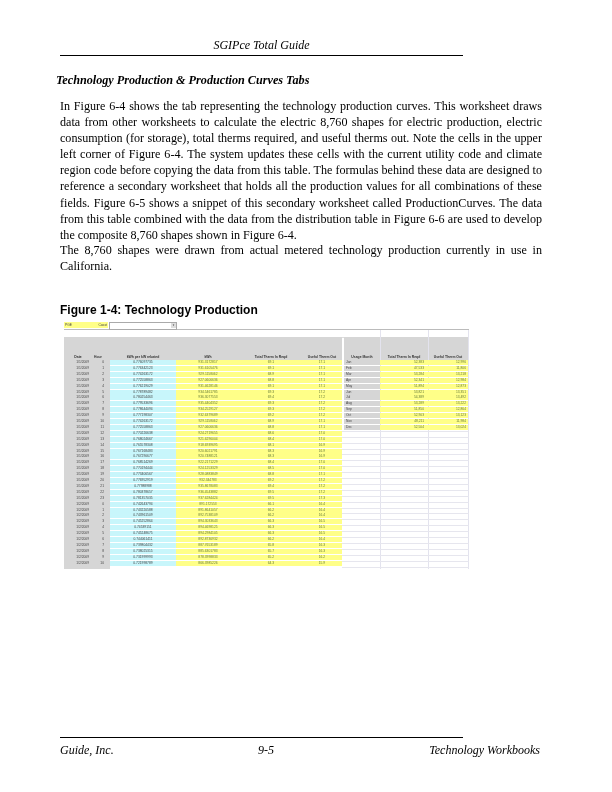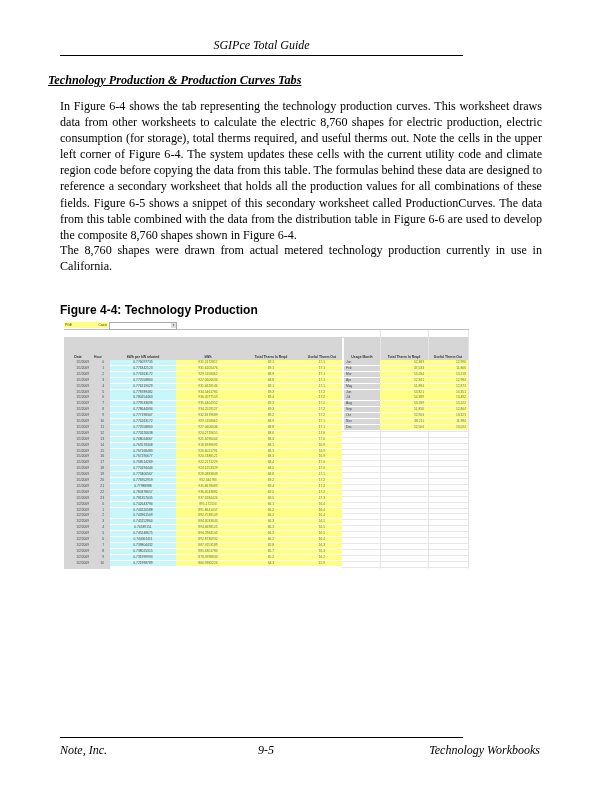--- a/index.html
+++ b/index.html
@@ -2,22 +2,22 @@
 <html><head>
 <meta charset="utf-8">
 <style>
   html, body { margin: 0; padding: 0; background: #ffffff; }
   body { width: 612px; height: 792px; position: relative; overflow: hidden;
          font-family: "Liberation Serif", serif; color: #000; }
   .hdr { position: absolute; left: 60px; top: 38px; width: 403px; text-align: center;
          font-style: italic; font-size: 12px; }
   .hdr-rule { position: absolute; left: 60px; top: 55px; width: 403px; height: 0;
               border-top: 1.3px solid #000; }
-  .section-title { position: absolute; left: 48px; top: 73px; font-weight: bold; font-style: italic;
-                   text-decoration: underline; font-size: 12.2px; }
+  .section-title { position: absolute; left: 56px; top: 73px; font-weight: bold; font-style: italic;
+                   font-size: 12.2px; }
   .para { position: absolute; left: 60px; width: 482px; font-size: 12.1px; line-height: 16.1px;
           text-align: justify; }
   .p1 { top: 98px; }
   .p2 { top: 242px; }
   .fig-title { position: absolute; left: 60px; top: 303px; font-family: "Liberation Sans", sans-serif;
                font-weight: bold; font-size: 12px; }
   .sheet { position: absolute; left: 64px; top: 322px; width: 405px; height: 247px;
            background: #fff; font-family: "Liberation Sans", sans-serif; font-size: 3.3px;
            color: #444; overflow: hidden; }
   .sheet .topbar { position: absolute; left: 0; top: 0; width: 405px; height: 7px;
@@ -61,21 +61,21 @@
 <body>
 
 <div class="hdr">SGIPce Total Guide</div>
 <div class="hdr-rule"></div>
 
 <div class="section-title">Technology Production &amp; Production Curves Tabs</div>
 
 <div class="para p1">In Figure 6-4 shows the tab representing the technology production curves.  This worksheet draws data from other worksheets to calculate the electric 8,760 shapes for electric production, electric consumption (for storage), total therms required, and useful therms out.  Note the cells in the upper left corner of Figure 6-4.  The system updates these cells with the current utility code and climate region code before copying the data from this table.  The formulas behind these data are designed to reference a secondary worksheet that holds all the production values for all combinations of these fields.  Figure 6-5 shows a snippet of this secondary worksheet called ProductionCurves.  The data from this table combined with the data from the distribution table in Figure 6-6 are used to develop the composite 8,760 shapes shown in Figure 6-4.</div>
 <div class="para p2">The 8,760 shapes were drawn from actual metered technology production currently in use in California.</div>
 
-<div class="fig-title">Figure 4-4:  Technology Production</div>
+<div class="fig-title">Figure 1-4:  Technology Production</div>
 
 <div class="sheet">
   <div class="topbar">
     <div class="cell-util">PGE</div>
     <div class="cell-clim">Coast</div>
     <div class="dropdown">
       <div class="dd-arrow">▾</div>
     </div>
   </div>
   <div class="blankrow"></div>
@@ -465,15 +465,15 @@
       </div>
       <div class="m-row" style="top: 64.9px;">
         <span class="m-name">Dec</span>
         <span class="m-therm">52,504</span>
         <span class="m-useful">13,024</span>
       </div>
     </div>
 </div>
 
 <div class="ftr-rule"></div>
-<div class="ftr ftr-left">Note, Inc.</div>
+<div class="ftr ftr-left">Guide, Inc.</div>
 <div class="ftr ftr-center">9-5</div>
 <div class="ftr ftr-right">Technology Workbooks</div>
 
 </body></html>

